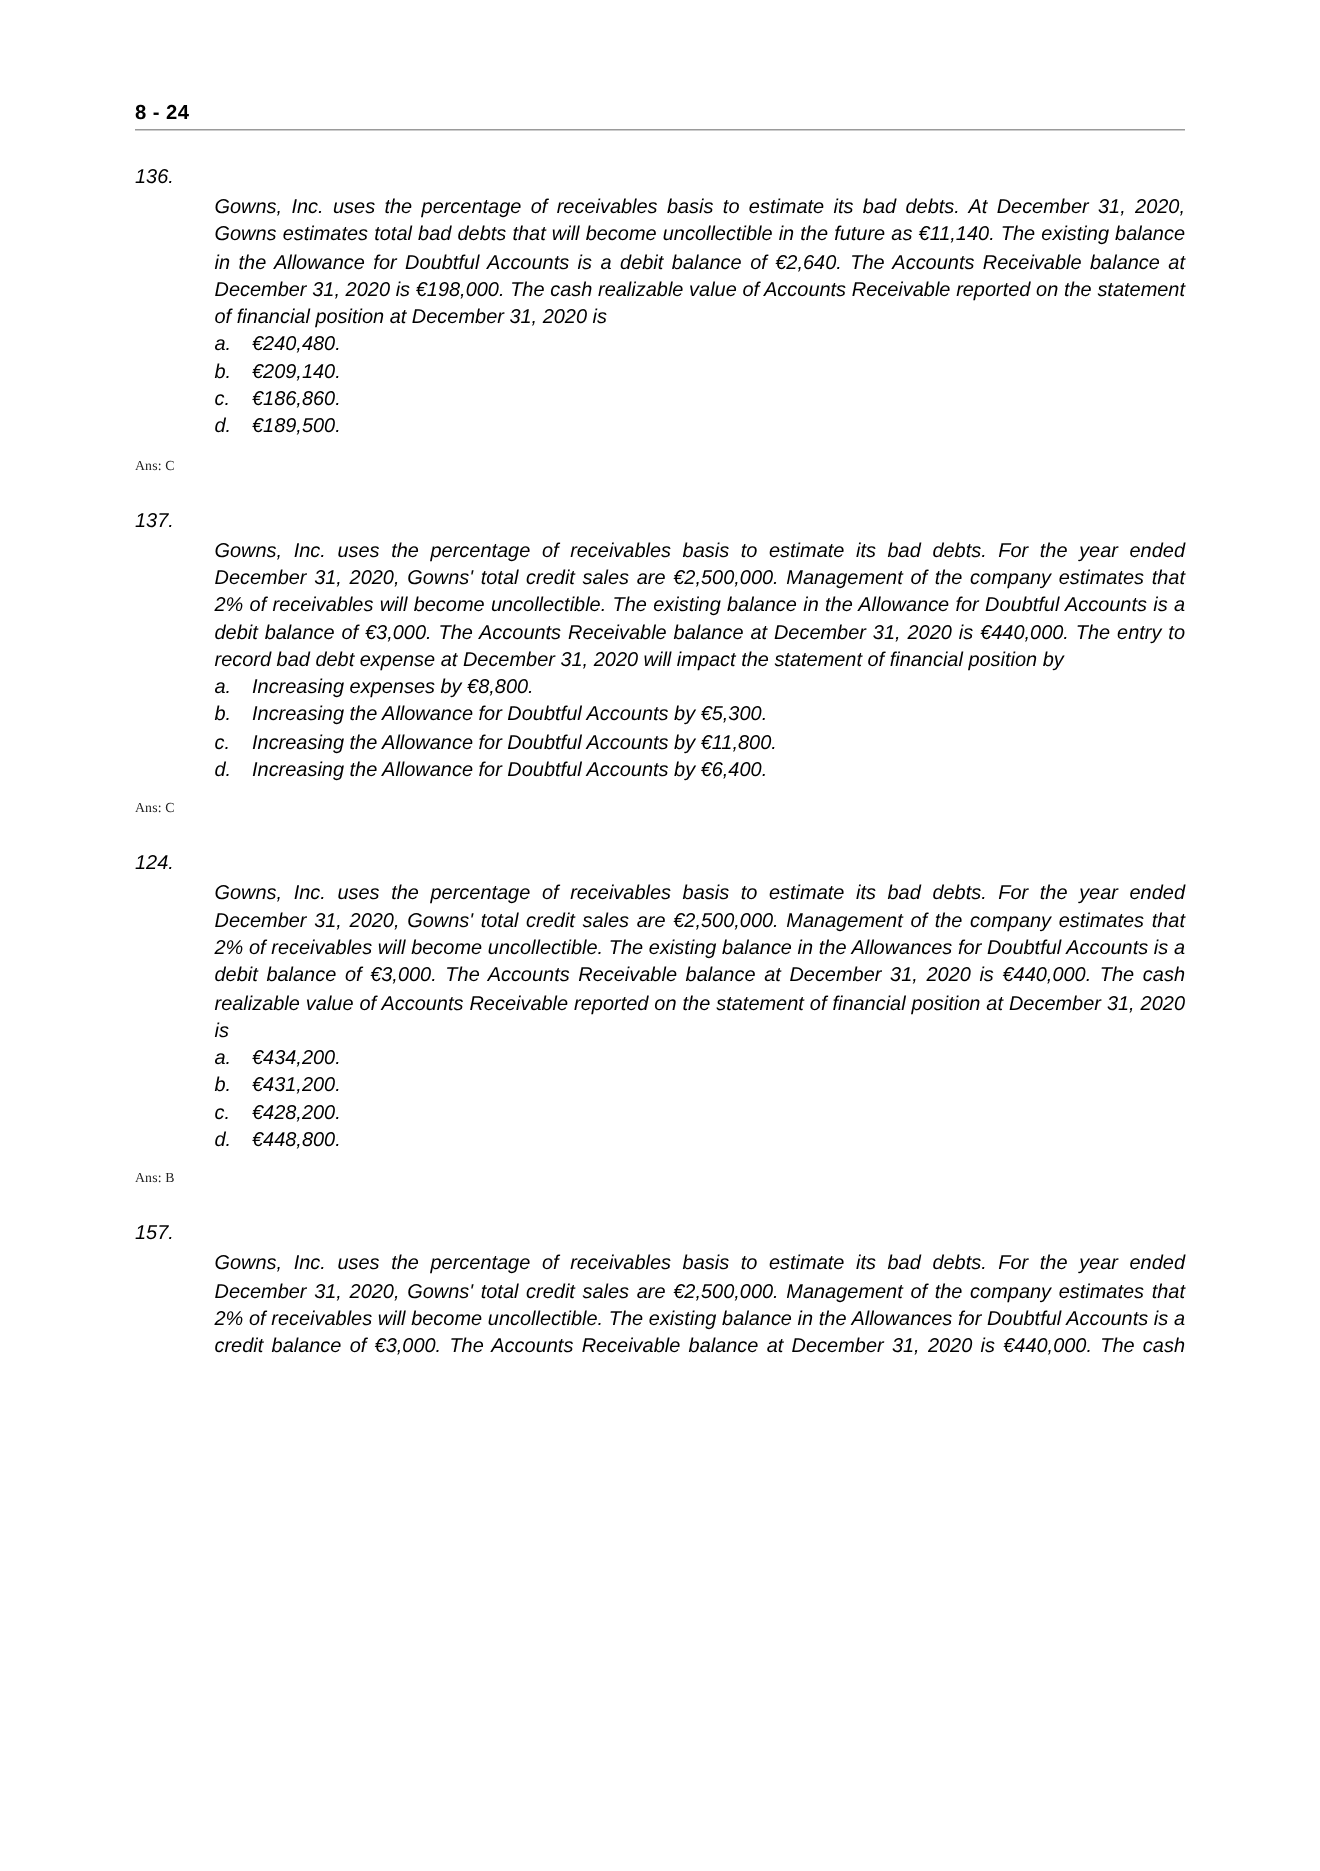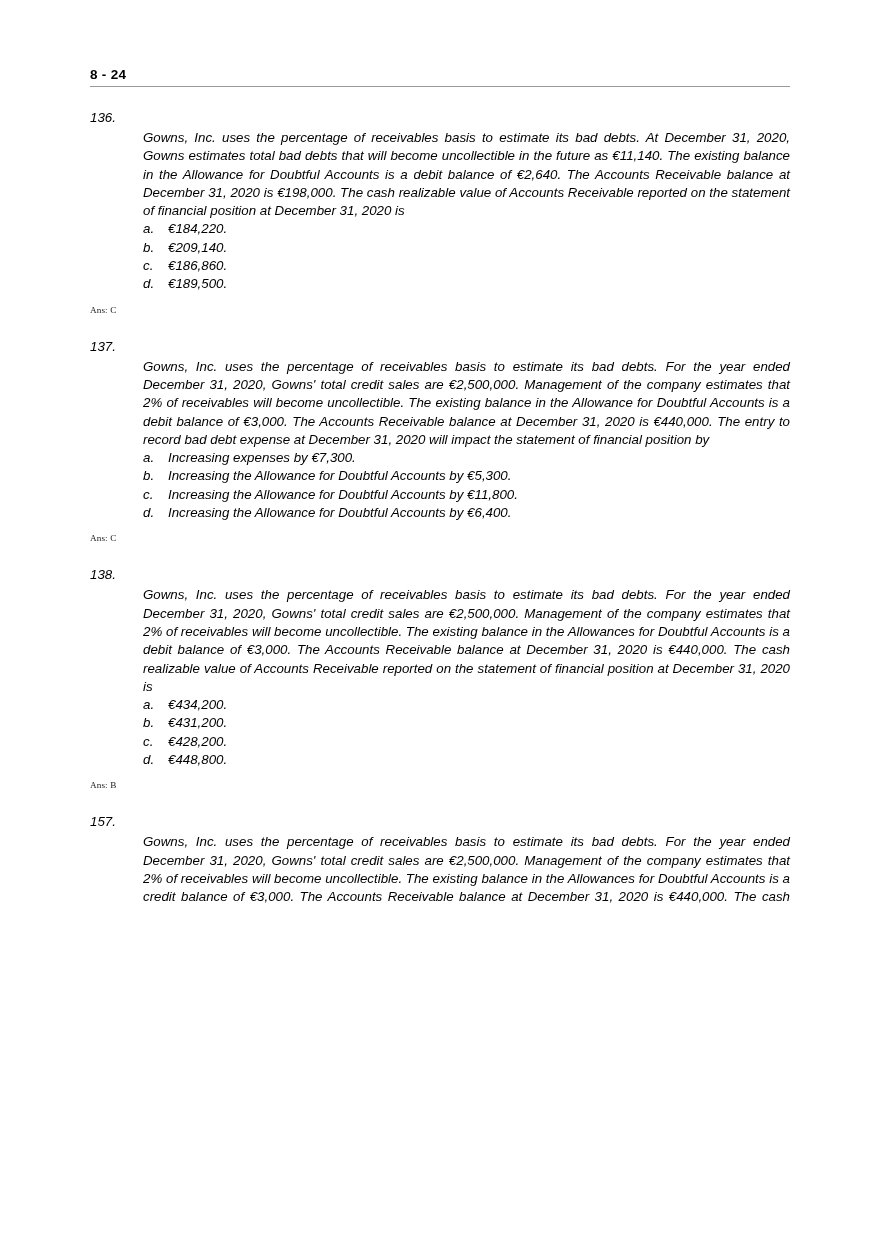--- a/index.html
+++ b/index.html
@@ -108,21 +108,21 @@
     <hr class="header-rule">
 
     <div class="question-block">
       <div class="q-row">
         <div class="q-num">136.</div>
         <div class="q-body">
           <span class="stem">Gowns, Inc. uses the percentage of receivables basis to estimate its bad debts. At December 31, 2020, Gowns estimates total bad debts that will become uncollectible in the future as €11,140. The existing balance in the Allowance for Doubtful Accounts is a debit balance of €2,640. The Accounts Receivable balance at December 31, 2020 is €198,000. The cash realizable value of Accounts Receivable reported on the statement of financial position at December 31, 2020 is</span>
           <ul class="options">
             <li class="option-row">
               <span class="opt-letter">a.</span>
-              <span class="opt-text">€184,220.</span>
+              <span class="opt-text">€240,480.</span>
             </li>
             <li class="option-row">
               <span class="opt-letter">b.</span>
               <span class="opt-text">€209,140.</span>
             </li>
             <li class="option-row">
               <span class="opt-letter">c.</span>
               <span class="opt-text">€186,860.</span>
             </li>
             <li class="option-row">
@@ -136,21 +136,21 @@
     </div>
 
     <div class="question-block">
       <div class="q-row">
         <div class="q-num">137.</div>
         <div class="q-body">
           <span class="stem">Gowns, Inc. uses the percentage of receivables basis to estimate its bad debts. For the year ended December 31, 2020, Gowns' total credit sales are €2,500,000. Management of the company estimates that 2% of receivables will become uncollectible. The existing balance in the Allowance for Doubtful Accounts is a debit balance of €3,000. The Accounts Receivable balance at December 31, 2020 is €440,000. The entry to record bad debt expense at December 31, 2020 will impact the statement of financial position by</span>
           <ul class="options">
             <li class="option-row">
               <span class="opt-letter">a.</span>
-              <span class="opt-text">Increasing expenses by €7,300.</span>
+              <span class="opt-text">Increasing expenses by €8,800.</span>
             </li>
             <li class="option-row">
               <span class="opt-letter">b.</span>
               <span class="opt-text">Increasing the Allowance for Doubtful Accounts by €5,300.</span>
             </li>
             <li class="option-row">
               <span class="opt-letter">c.</span>
               <span class="opt-text">Increasing the Allowance for Doubtful Accounts by €11,800.</span>
             </li>
             <li class="option-row">
@@ -158,21 +158,21 @@
               <span class="opt-text">Increasing the Allowance for Doubtful Accounts by €6,400.</span>
             </li>
           </ul>
         </div>
       </div>
       <div class="ans-line">Ans: C</div>
     </div>
 
     <div class="question-block">
       <div class="q-row">
-        <div class="q-num">138.</div>
+        <div class="q-num">124.</div>
         <div class="q-body">
           <span class="stem">Gowns, Inc. uses the percentage of receivables basis to estimate its bad debts. For the year ended December 31, 2020, Gowns' total credit sales are €2,500,000. Management of the company estimates that 2% of receivables will become uncollectible. The existing balance in the Allowances for Doubtful Accounts is a debit balance of €3,000. The Accounts Receivable balance at December 31, 2020 is €440,000. The cash realizable value of Accounts Receivable reported on the statement of financial position at December 31, 2020 is</span>
           <ul class="options">
             <li class="option-row">
               <span class="opt-letter">a.</span>
               <span class="opt-text">€434,200.</span>
             </li>
             <li class="option-row">
               <span class="opt-letter">b.</span>
               <span class="opt-text">€431,200.</span>

